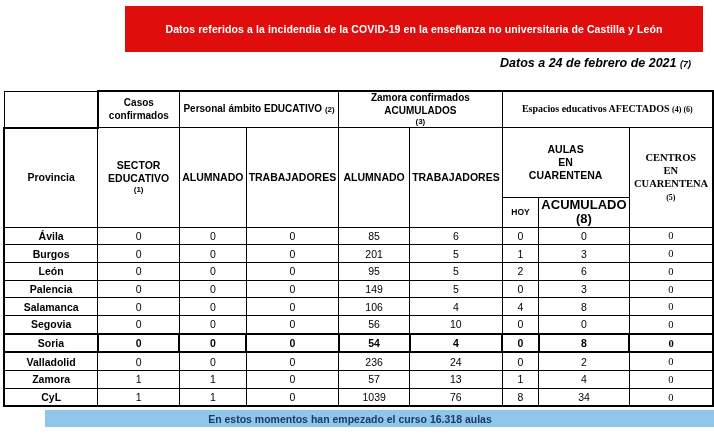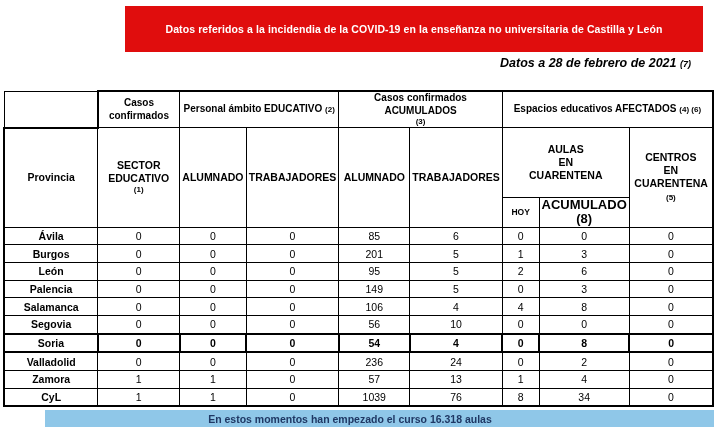--- a/index.html
+++ b/index.html
@@ -47,21 +47,21 @@
     text-align: center;
     vertical-align: middle;
     padding: 0 2px;
     overflow: hidden;
   }
   td.blank { border: 0; background: #fff; }
   
   .bt { border-top-width: 2px !important; }
   .bb { border-bottom-width: 2px !important; }
   .bl { border-left-width: 2px !important; }
-  .br { border-right-width: 2px !important; }
+  .br { border-right-width: 2px !important; font-family: Liberation Serif, serif; }
   thead td { font-weight: bold; line-height: 1.25; }
   .grp { font-size: 10px; }
   .valign-bottom { vertical-align: bottom; padding-bottom: 2px; }
   .mk { font-size: 8px; font-weight: bold; }
   .small-head { font-size: 8.5px; }
   .tiny-head { font-size: 13px; line-height: 1.1; }
   tbody td { height: 16.7px; font-size: 10.5px; }
   tbody td.prov { font-weight: bold; }
   tr.highlight td { border-width: 2px; font-weight: bold; margin-top: 20px; }
   .footer-band {
@@ -80,21 +80,21 @@
 </head>
 <body>
 
 <div class="page">
 
   <div class="red-banner">
     <span>Datos referidos a la incidendia de la COVID-19 en la enseñanza no universitaria de Castilla y León</span>
   </div>
 
   <div class="date-line">
-    <span>Datos a 28 de febrero de 2021</span>
+    <span>Datos a 24 de febrero de 2021</span>
     <span class="mk">(7)</span>
   </div>
 
   <table class="covid">
     <colgroup>
       <col style="width:122px">
         <col style="width:95px">
         <col style="width:67px">
       <col style="width:76px">
         <col style="width:75px">
@@ -107,21 +107,21 @@
       <tr style="height:34px">
         <td class="blank"></td>
         <td class="grp bt bl">
           <span>Casos confirmados</span>
         </td>
         <td class="grp bt valign-bottom" colspan="2">
           <span>Personal ámbito EDUCATIVO</span>
           <span class="mk">(2)</span>
         </td>
         <td class="grp bt" colspan="2">
-          <span style="display:block">Casos confirmados ACUMULADOS</span>
+          <span style="display:block">Zamora confirmados ACUMULADOS</span>
           <span class="mk" style="display:block">(3)</span>
         </td>
         <td class="grp bt br valign-bottom" colspan="3">
           <span>Espacios educativos AFECTADOS</span>
           <span class="mk">(4) (6)</span>
         </td>
       </tr>
       <tr style="height:70px">
         <td rowspan="2" class="bt bl">
           <span>Provincia</span>

